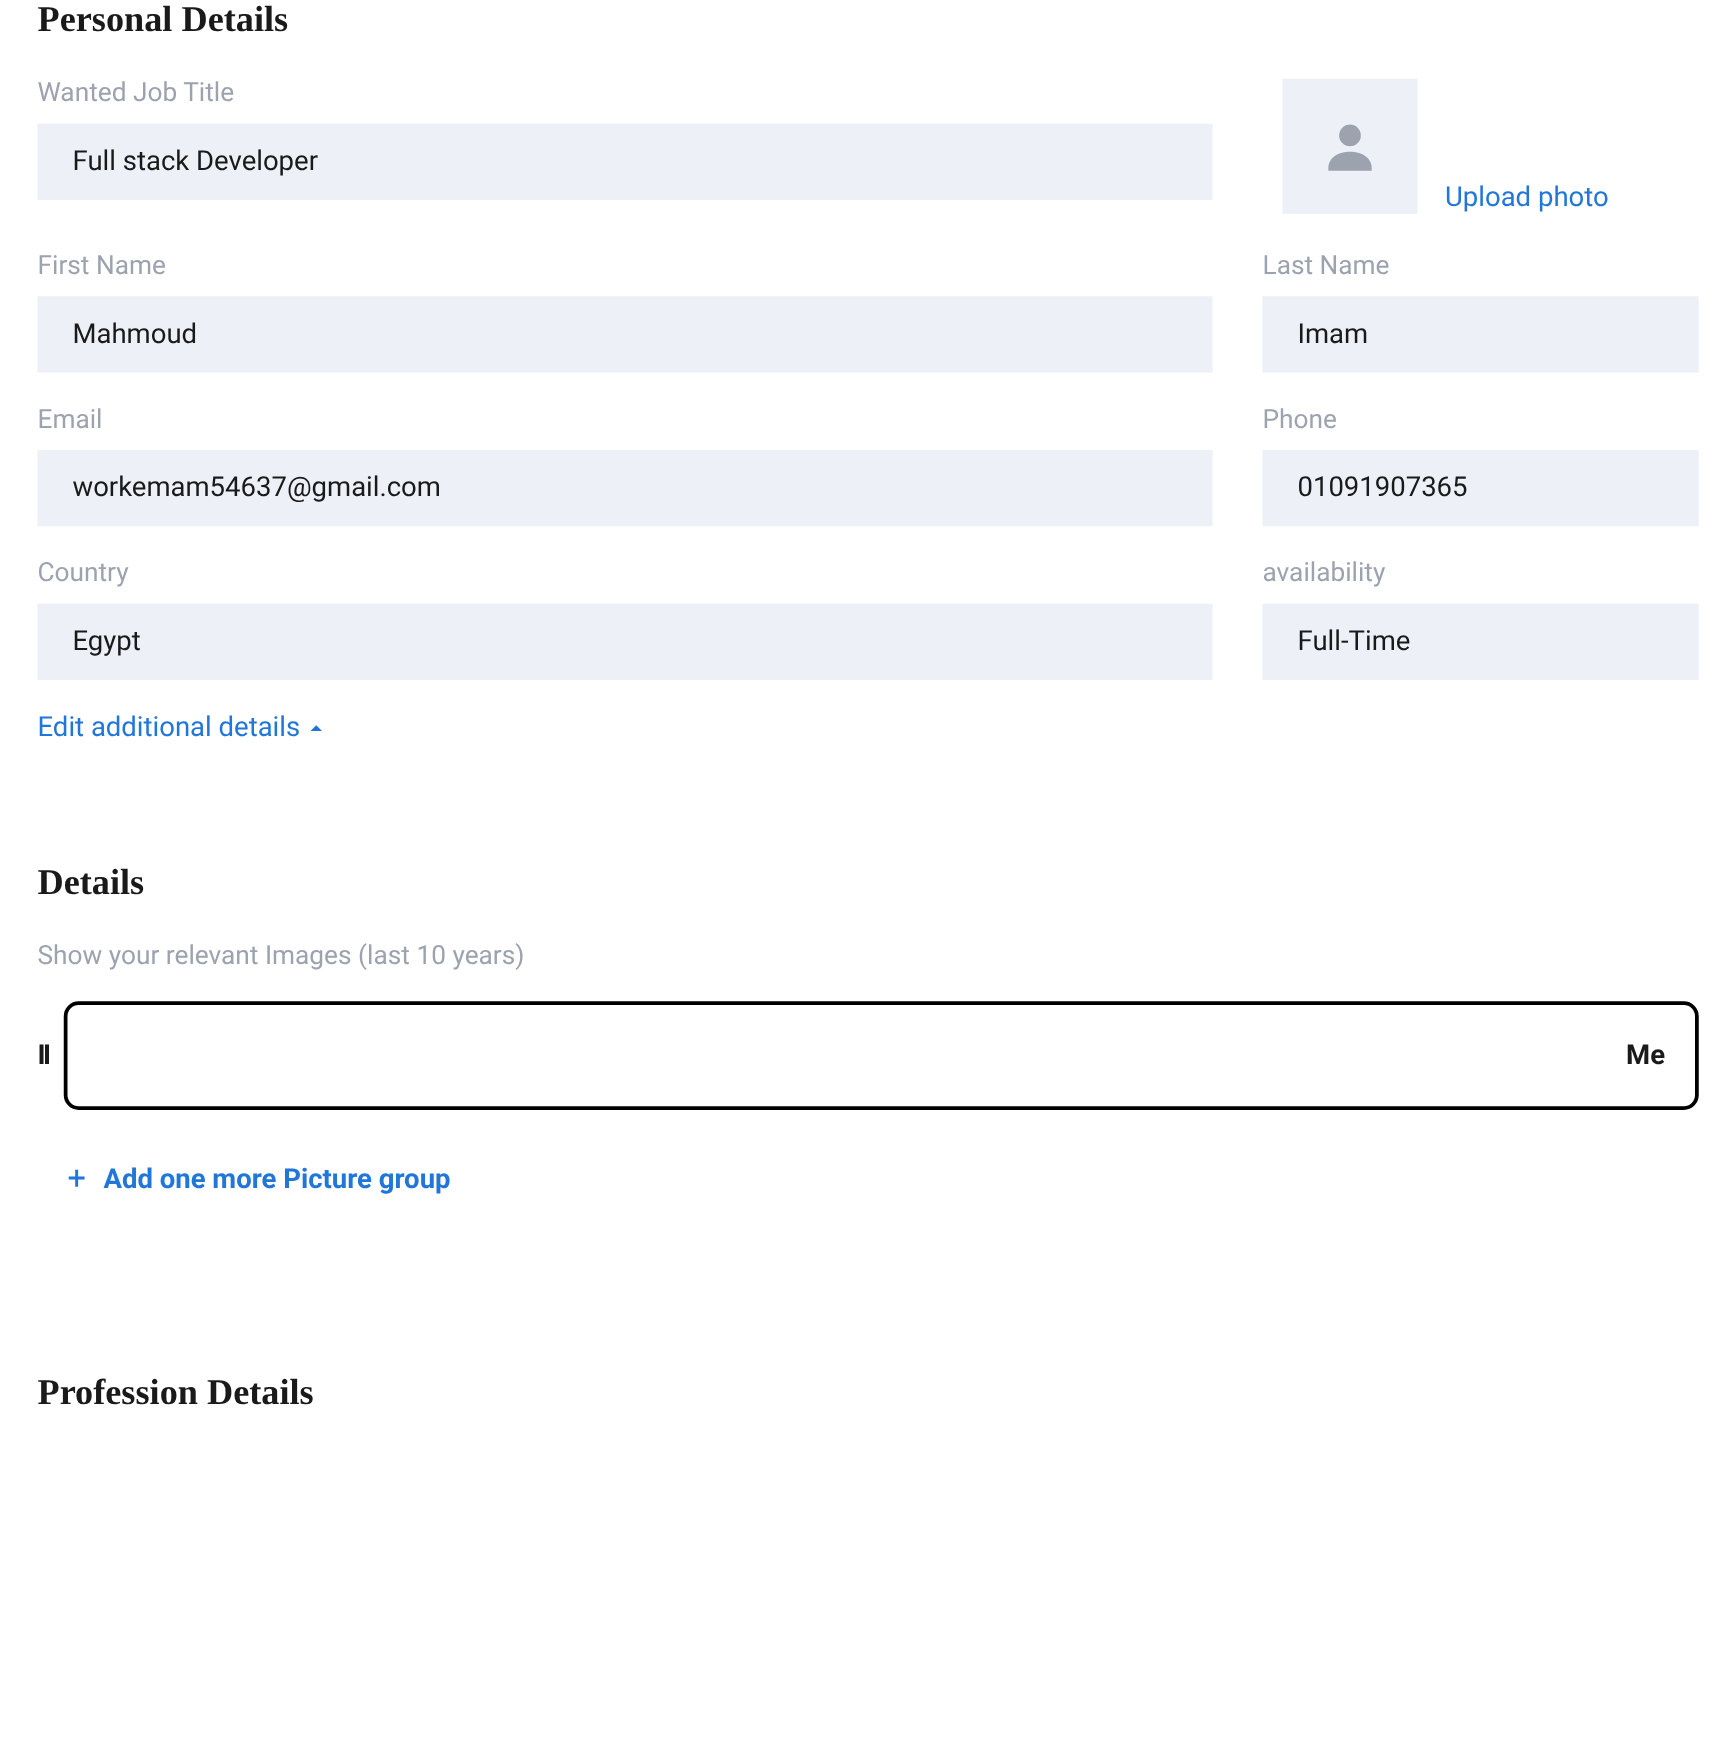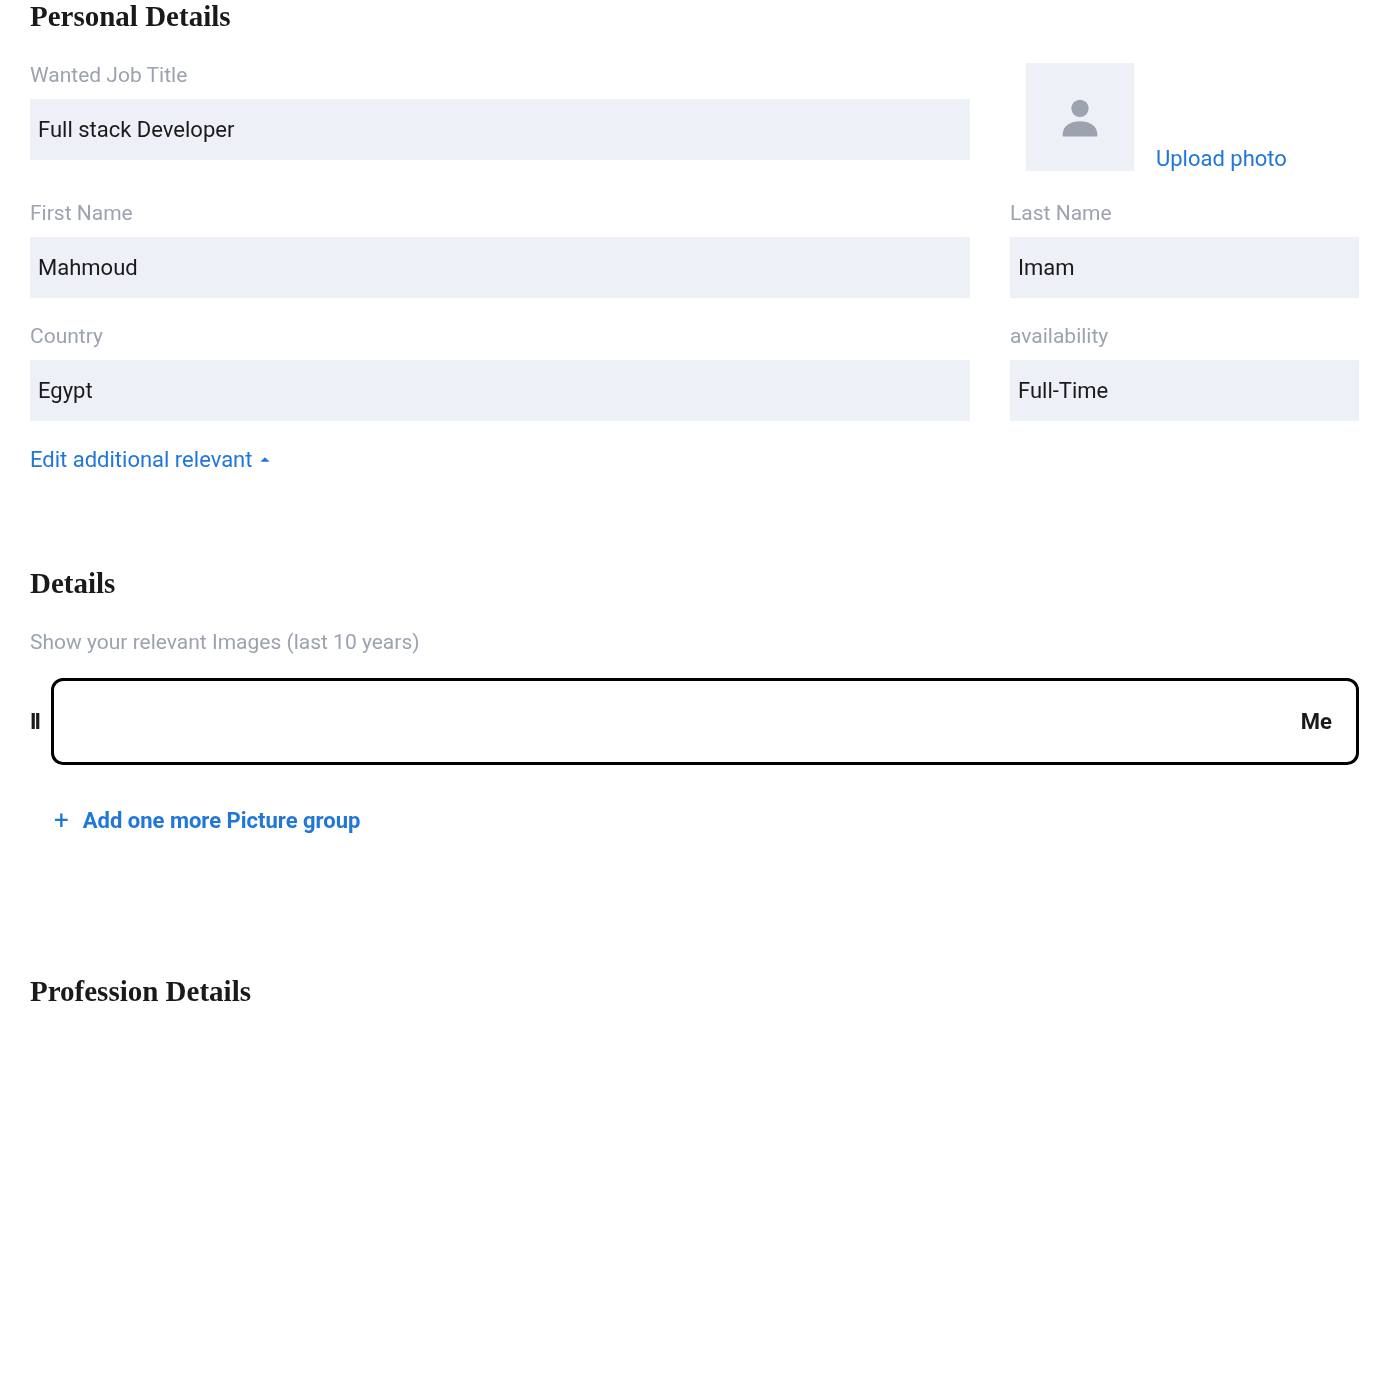--- a/index.html
+++ b/index.html
@@ -40,21 +40,21 @@
     }
     .form-label {
       font-size: 21px;
       color: #9ca3af;
       margin-bottom: 12px;
       font-weight: 400;
     }
     .form-input {
       background: #edf0f7;
       border: none;
-      padding: 18px 8px;
+      padding: 18px 28px;
       font-size: 22px;
       color: #1a1a1a;
       font-family: inherit;
       width: 100%;
       outline: none;
     }
     .upload-row {
       display: flex;
       gap: 56px;
       margin-bottom: 30px;
@@ -175,34 +175,44 @@
     <div class="form-group left">
       <label class="form-label">First Name</label>
       <input class="form-input" type="text" value="Mahmoud" style="">
     </div>
     <div class="form-group right">
       <label class="form-label">Last Name</label>
       <input class="form-input" type="text" value="Imam" style="">
     </div>
   </div>
 
+  <div class="form-row">
+    <div class="form-group left">
+      <label class="form-label">Email</label>
+      <input class="form-input" type="text" value="workemam54637@gmail.com" style="">
+    </div>
+    <div class="form-group right">
+      <label class="form-label">Phone</label>
+      <input class="form-input" type="text" value="01091907365" style="">
+    </div>
+  </div>
 
   <div class="form-row">
     <div class="form-group left">
       <label class="form-label">Country</label>
       <input class="form-input" type="text" value="Egypt" style="">
     </div>
     <div class="form-group right">
       <label class="form-label">availability</label>
       <input class="form-input" type="text" value="Full-Time" style="">
     </div>
   </div>
 
   <a class="edit-link">
-    <span>Edit additional relevant</span>
+    <span>Edit additional details</span>
     <svg class="chevron-icon" viewBox="0 0 24 24">
       <path d="M7 14l5-5 5 5z"></path>
     </svg>
   </a>
 </section>
 
 <section class="pictures-section">
   <h2 class="section-title">Details</h2>
   <p class="section-subtitle">Show your relevant Images (last 10 years)</p>
 

